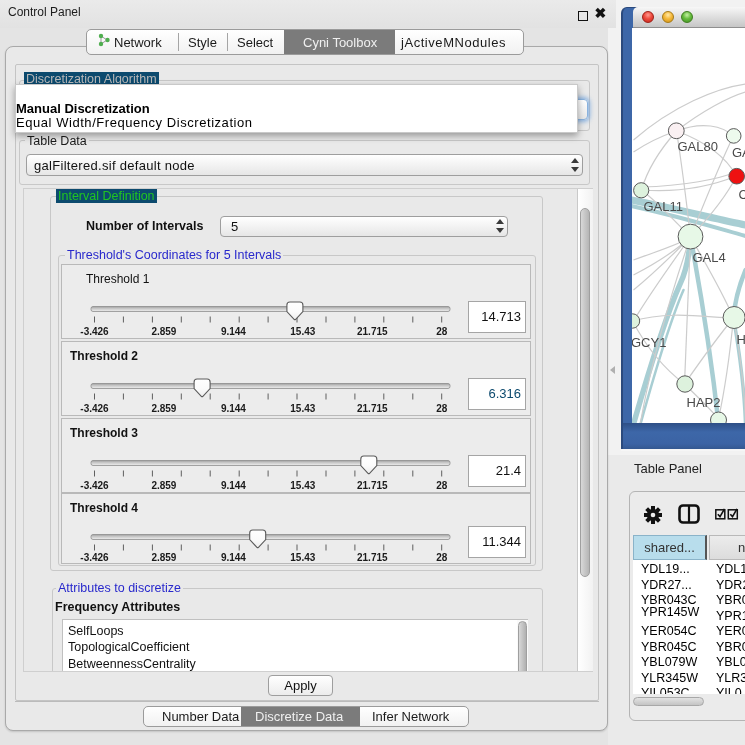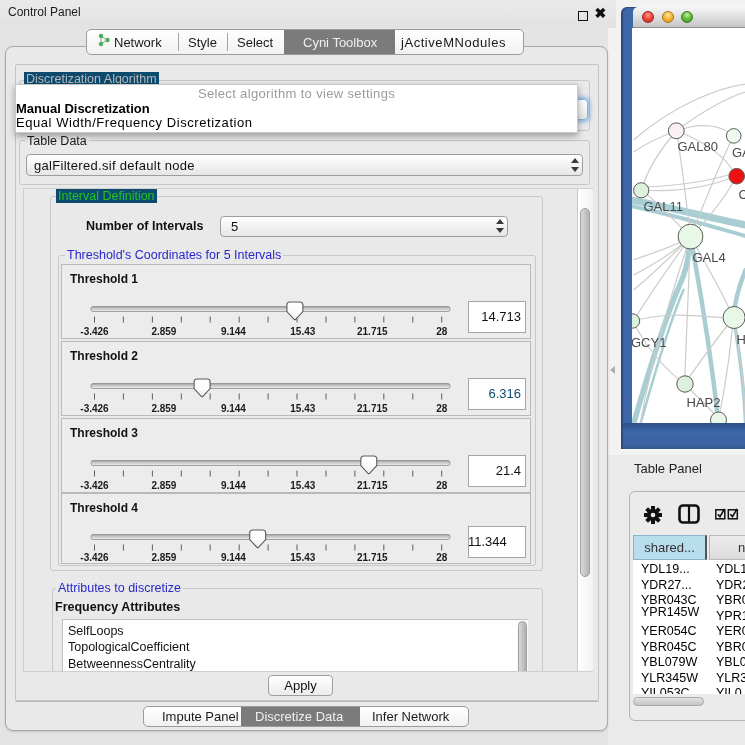--- a/index.html
+++ b/index.html
@@ -68,21 +68,21 @@
   <div class="abs" style="left:231px;top:219px;font-size:13px;color:#111;">5</div>
   <svg class="abs" style="left:494px;top:218px;" width="12" height="16" viewBox="0 0 12 16">
     <path d="M6 1 L10 6 L2 6 Z" fill="#3a3a3a"></path>
     <path d="M6 15 L10 10 L2 10 Z" fill="#3a3a3a"></path>
   </svg>
 
   <div class="abs" style="left:58px;top:255px;width:478px;height:311px;border:1px solid #c8c8c8;border-radius:3px;"></div>
   <div class="abs" style="left:65px;top:248px;font-size:12.5px;color:#2828cc;background:#e9e9e9;padding:0 2px;">Threshold's Coordinates for 5 Intervals</div>
 
   <div class="abs" style="left:61.0px;top:263.5px;width:470.0px;height:75px;background:#ececec;border:1px solid #b9b9b9;"></div>
-  <div class="abs" style="left:70.0px;top:271.5px;font-size:12px;font-weight:bold;color:#111;">Threshold 1</div>
+  <div class="abs" style="left:86px;top:271.5px;font-size:12px;font-weight:normal;color:#111;">Threshold 1</div>
   <svg class="abs" style="left:61.0px;top:263.5px;" width="470" height="75" viewBox="0 0 470 75">
     <defs>
         <linearGradient id="thg0" x1="0" y1="0" x2="0" y2="1">
           <stop offset="0" stop-color="#ffffff"></stop>
           <stop offset="0.55" stop-color="#fbfbfb"></stop>
           <stop offset="1" stop-color="#ededed"></stop>
         </linearGradient>
     <linearGradient id="grv0" x1="0" y1="0" x2="0" y2="1">
           <stop offset="0" stop-color="#9f9f9f"></stop>
           <stop offset="0.4" stop-color="#c6c6c6"></stop>
@@ -225,46 +225,45 @@
       <line x1="380.7" y1="51.5" x2="380.7" y2="57.5" stroke="#5f5f5f" stroke-width="1"></line>
     <text x="33.5" y="68" font-size="10" font-weight="bold" fill="#1a1a1a" text-anchor="middle" font-family="Liberation Sans, sans-serif">-3.426</text>
       <text x="102.9" y="68" font-size="10" font-weight="bold" fill="#1a1a1a" text-anchor="middle" font-family="Liberation Sans, sans-serif">2.859</text>
       <text x="172.4" y="68" font-size="10" font-weight="bold" fill="#1a1a1a" text-anchor="middle" font-family="Liberation Sans, sans-serif">9.144</text>
       <text x="241.8" y="68" font-size="10" font-weight="bold" fill="#1a1a1a" text-anchor="middle" font-family="Liberation Sans, sans-serif">15.43</text>
       <text x="311.3" y="68" font-size="10" font-weight="bold" fill="#1a1a1a" text-anchor="middle" font-family="Liberation Sans, sans-serif">21.715</text>
       <text x="380.7" y="68" font-size="10" font-weight="bold" fill="#1a1a1a" text-anchor="middle" font-family="Liberation Sans, sans-serif">28</text>
     <path d="M 188.7 40 Q 188.7 37 191.7 37 L 201.7 37 Q 204.7 37 204.7 40 L 204.7 46.5 L 197.5 54.3 Q 196.7 55 195.9 54.3 L 188.7 46.5 Z" fill="url(#thg3)" stroke="#5a5a5a" stroke-width="1.1"></path>
   </svg>
   <div class="abs" style="left:468px;top:525.5px;width:58px;height:32px;background:#fff;border:1px solid #a5a5a5;"></div>
-  <div class="abs" style="left:468px;top:533.5px;width:53px;text-align:left;font-size:13px;color:#111;">11.344</div>
+  <div class="abs" style="left:468px;top:533.5px;width:53px;text-align:right;font-size:13px;color:#111;">11.344</div>
 
   <div class="abs" style="left:23px;top:575px;width:553px;height:96px;overflow:hidden;">
     <div class="abs" style="left:29px;top:13px;width:491px;height:120px;border:1px solid #c8c8c8;border-radius:3px;"></div>
     <div class="abs" style="left:33px;top:6px;font-size:12.5px;color:#2828cc;background:#e9e9e9;padding:0 2px;">Attributes to discretize</div>
     <div class="abs" style="left:32px;top:25px;font-size:12.5px;font-weight:bold;color:#111;">Frequency Attributes</div>
     <div class="abs" style="left:39px;top:44px;width:466px;height:60px;background:#fff;border:1px solid #c0c0c0;"></div>
     <div class="abs" style="left:494px;top:45px;width:11px;height:58px;background:#fafafa;"></div>
     <div class="abs" style="left:495px;top:46px;width:9px;height:80px;background:linear-gradient(90deg,#d8d8d8,#b0b0b0);border:1px solid #9f9f9f;border-radius:5px;"></div>
     <div class="abs" style="left:45px;top:48.5px;font-size:12.5px;color:#111;">SelfLoops</div>
     <div class="abs" style="left:45px;top:65px;font-size:12.5px;color:#111;">TopologicalCoefficient</div>
     <div class="abs" style="left:45px;top:81.5px;font-size:12.5px;color:#111;">BetweennessCentrality</div>
   </div>
 
   <div class="abs" style="left:268px;top:675px;width:65px;height:21px;background:linear-gradient(#ffffff,#ececec);border:1px solid #9e9e9e;border-radius:4px;text-align:center;font-size:13px;color:#111;line-height:19px;">Apply</div>
 
   <div class="abs" style="left:143px;top:706px;width:326px;height:21px;background:linear-gradient(#ffffff,#f1f1f1);border:1px solid #9b9b9b;border-radius:5px;"></div>
   <div class="abs" style="left:241px;top:706px;width:118.5px;height:21px;background:#7b7b7b;border-top:1px solid #9b9b9b;border-bottom:1px solid #9b9b9b;"></div>
-  <div class="abs" style="left:162px;top:709px;font-size:13px;color:#1a1a1a;">Impute Panel</div>
+  <div class="abs" style="left:162px;top:709px;font-size:13px;color:#1a1a1a;">Number Data</div>
   <div class="abs" style="left:255px;top:709px;font-size:13px;color:#f0f0f0;">Discretize Data</div>
   <div class="abs" style="left:372px;top:709px;font-size:13px;color:#1a1a1a;">Infer Network</div>
 
   <div class="abs" style="left:610px;top:366px;width:0;height:0;border-top:4px solid transparent;border-bottom:4px solid transparent;border-right:5px solid #b0b0b0;"></div>
 
   <div class="abs" style="left:15px;top:84px;width:563px;height:49px;background:#fff;border:1px solid #c9c9c9;box-shadow:0 3px 7px rgba(0,0,0,0.35);"></div>
-  <div class="abs" style="left:15px;top:86px;width:563px;text-align:center;font-size:13px;letter-spacing:0.35px;color:#9b9b9b;">Select algorithm to view settings</div>
   <div class="abs" style="left:16px;top:101px;font-size:13px;font-weight:bold;color:#000;">Manual Discretization</div>
   <div class="abs" style="left:16px;top:115px;font-size:13px;letter-spacing:0.55px;color:#000;">Equal Width/Frequency Discretization</div>
 
   <div class="abs" style="left:621px;top:7px;width:124px;height:442px;background:#3d67a8;border-left:2px solid #2b4a7d;border-top:1px solid #2b4a7d;border-radius:6px 0 0 0;"></div>
   <div class="abs" style="left:623px;top:423px;width:122px;height:26px;background:linear-gradient(#2e4f86,#3d67a8 35%,#3b63a4 80%,#345890);"></div>
   <div class="abs" style="left:621px;top:449px;width:124px;height:2px;background:#f6f6f6;"></div>
   <div class="abs" style="left:633px;top:7px;width:112px;height:21px;background:linear-gradient(#f7f7f7,#c6c6c6);border-bottom:1px solid #8f8f8f;border-radius:5px 0 0 0;"></div>
   <div class="abs" style="left:641.5px;top:10.5px;width:12px;height:12px;border-radius:50%;background:radial-gradient(circle at 50% 30%, #ff9a90 0%, #ee4b3e 45%, #c2241a 100%);border:0.5px solid #9d2018;"></div>
   <div class="abs" style="left:662px;top:10.5px;width:12px;height:12px;border-radius:50%;background:radial-gradient(circle at 50% 30%, #ffe9a8 0%, #f5b93b 45%, #cd8f13 100%);border:0.5px solid #a67a17;"></div>
   <div class="abs" style="left:680.5px;top:10.5px;width:12px;height:12px;border-radius:50%;background:radial-gradient(circle at 50% 30%, #c6f0a4 0%, #67bd3e 45%, #3f8f22 100%);border:0.5px solid #3f7d20;"></div>

